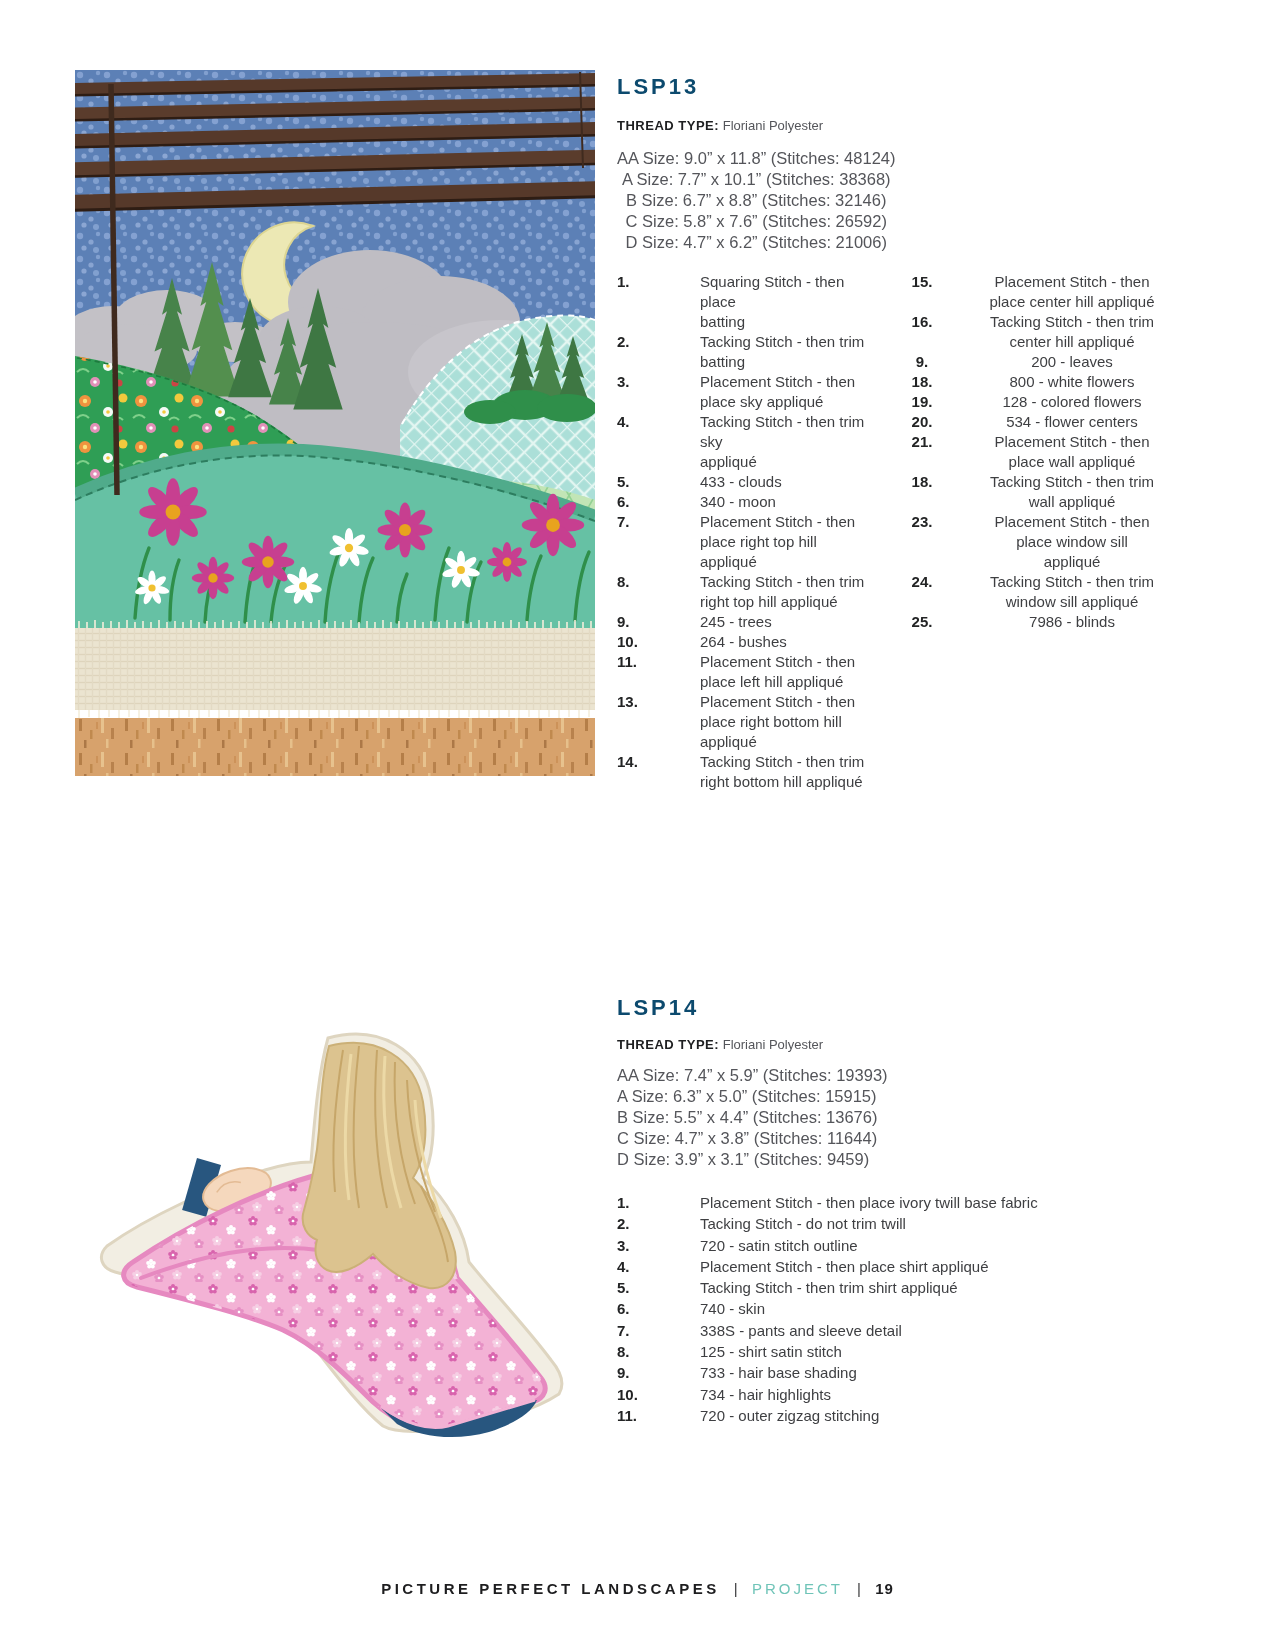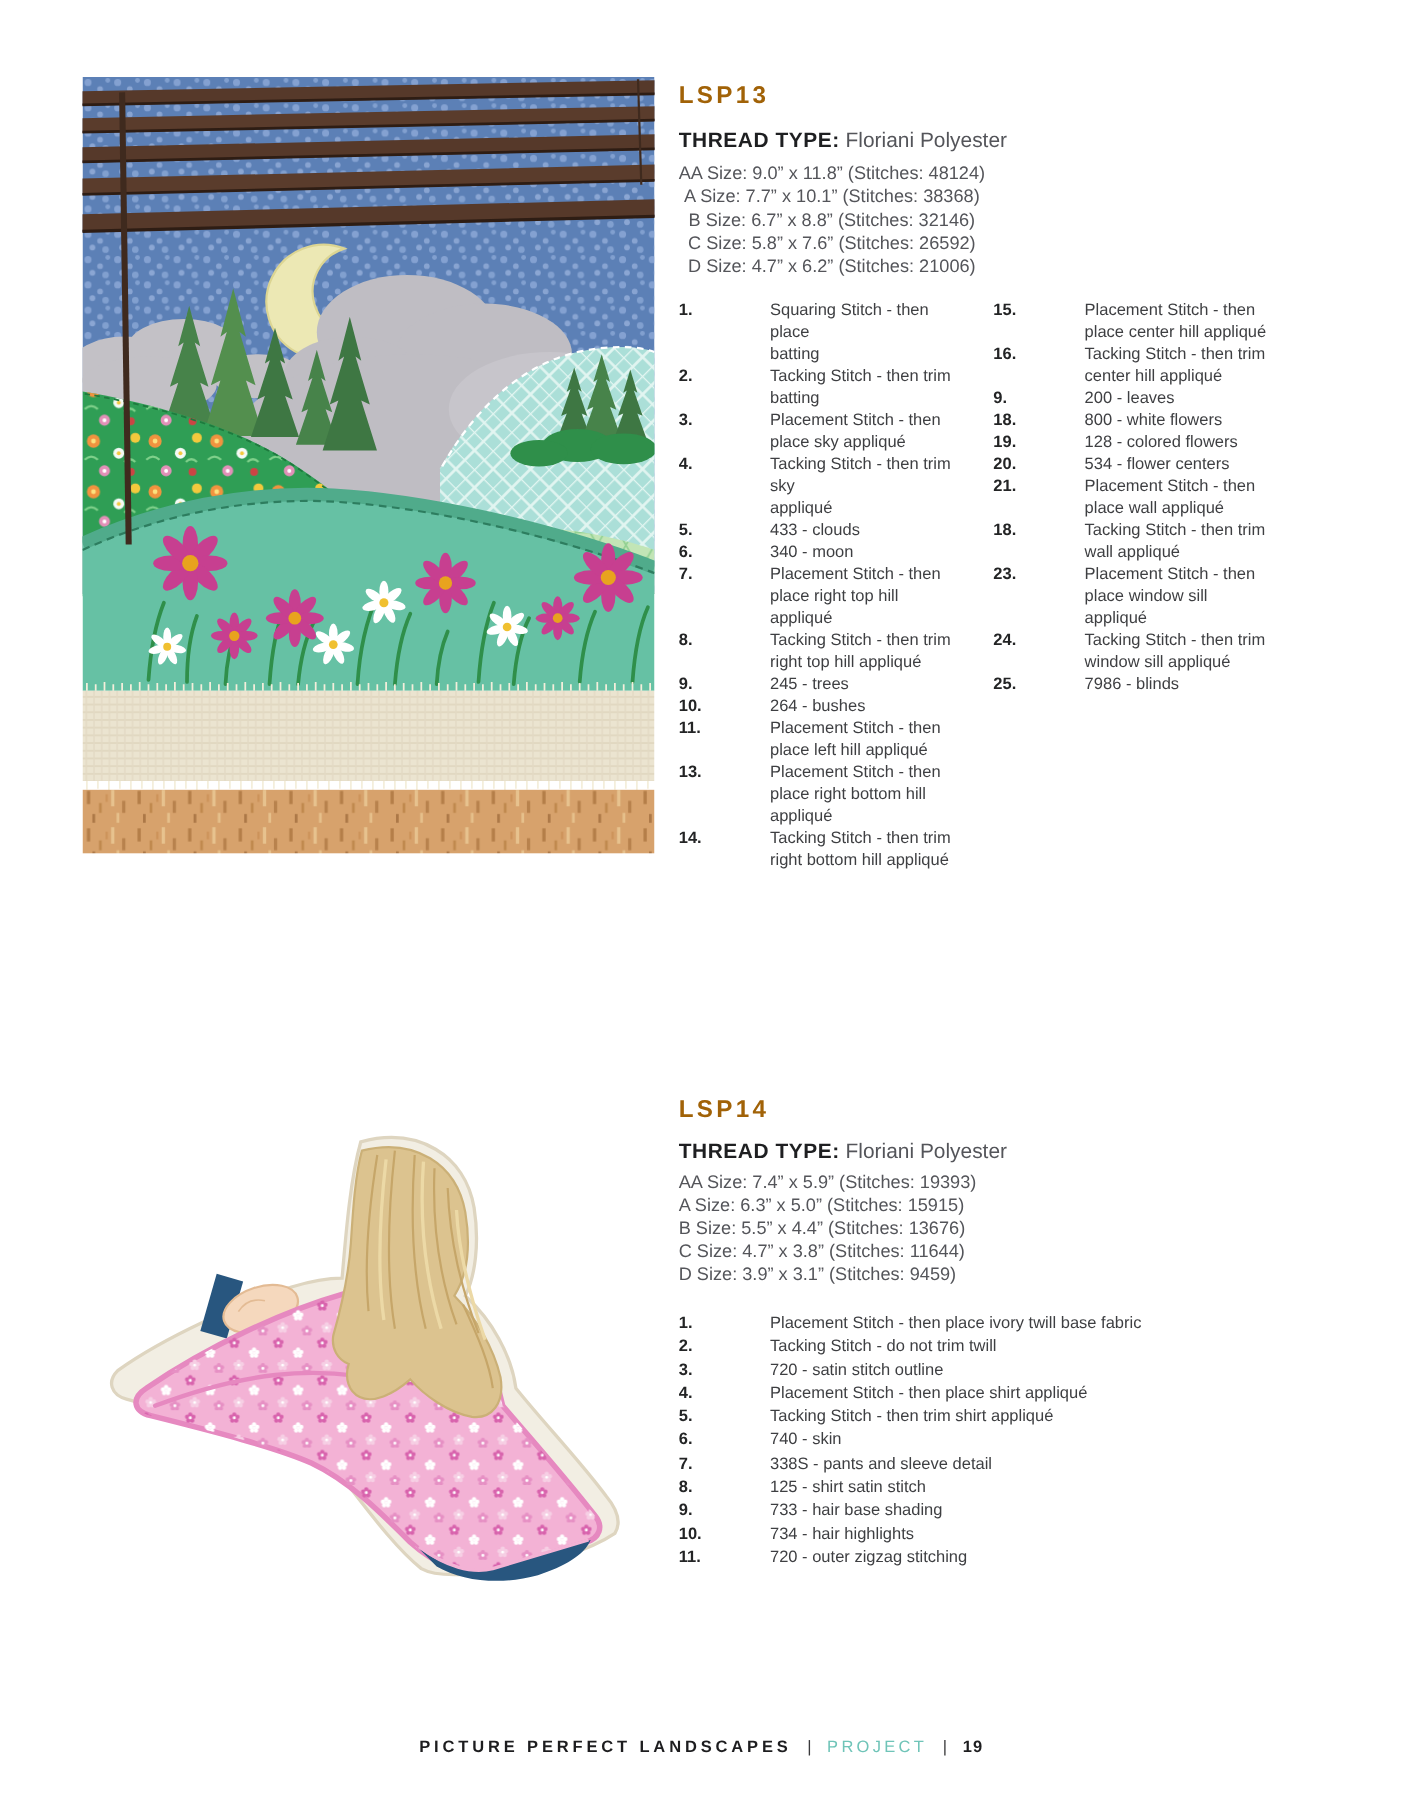--- a/index.html
+++ b/index.html
@@ -7,29 +7,29 @@
   .page {
     position:relative; width:1275px; height:1650px; margin:0 auto;
     background:#ffffff; overflow:hidden;
     font-family:"Liberation Sans", sans-serif;
     -webkit-font-smoothing:antialiased;
   }
   .photo { position:absolute; display:block; }
   .sec { position:absolute; width:575px; }
   .sec-title {
     font-size:22px; font-weight:bold; letter-spacing:3px;
-    color:#a16207;
+    color:#0c4a6e;
   }
-  .thread-line { position:absolute; font-size:19px; color:#54555a; }
+  .thread-line { position:absolute; font-size:13px; color:#54555a; }
   .thread-label { font-weight:bold; color:#1e1f21; letter-spacing:0.5px; }
   .sizes { position:absolute; font-size:16.5px; line-height:21px; color:#54555a; }
   .steps { position:absolute; display:flex; gap:33px; }
   .steps ol { list-style:none; }
   .col-a { width:253px; }
-  .col-b { width:255px; }
+  .col-b { width:255px;text-align:center; }
   .steps-wide { width:480px; }
   .step { display:flex; align-items:flex-start; }
   .step-num {
     flex:0 0 38px; font-weight:bold; color:#232425;
     font-size:15px; line-height:20px;
   }
   .step-text {
     flex:1 1 auto; color:#3e3f42; font-size:15px; line-height:20px;
     white-space:pre-line;
     margin-left:45px;

